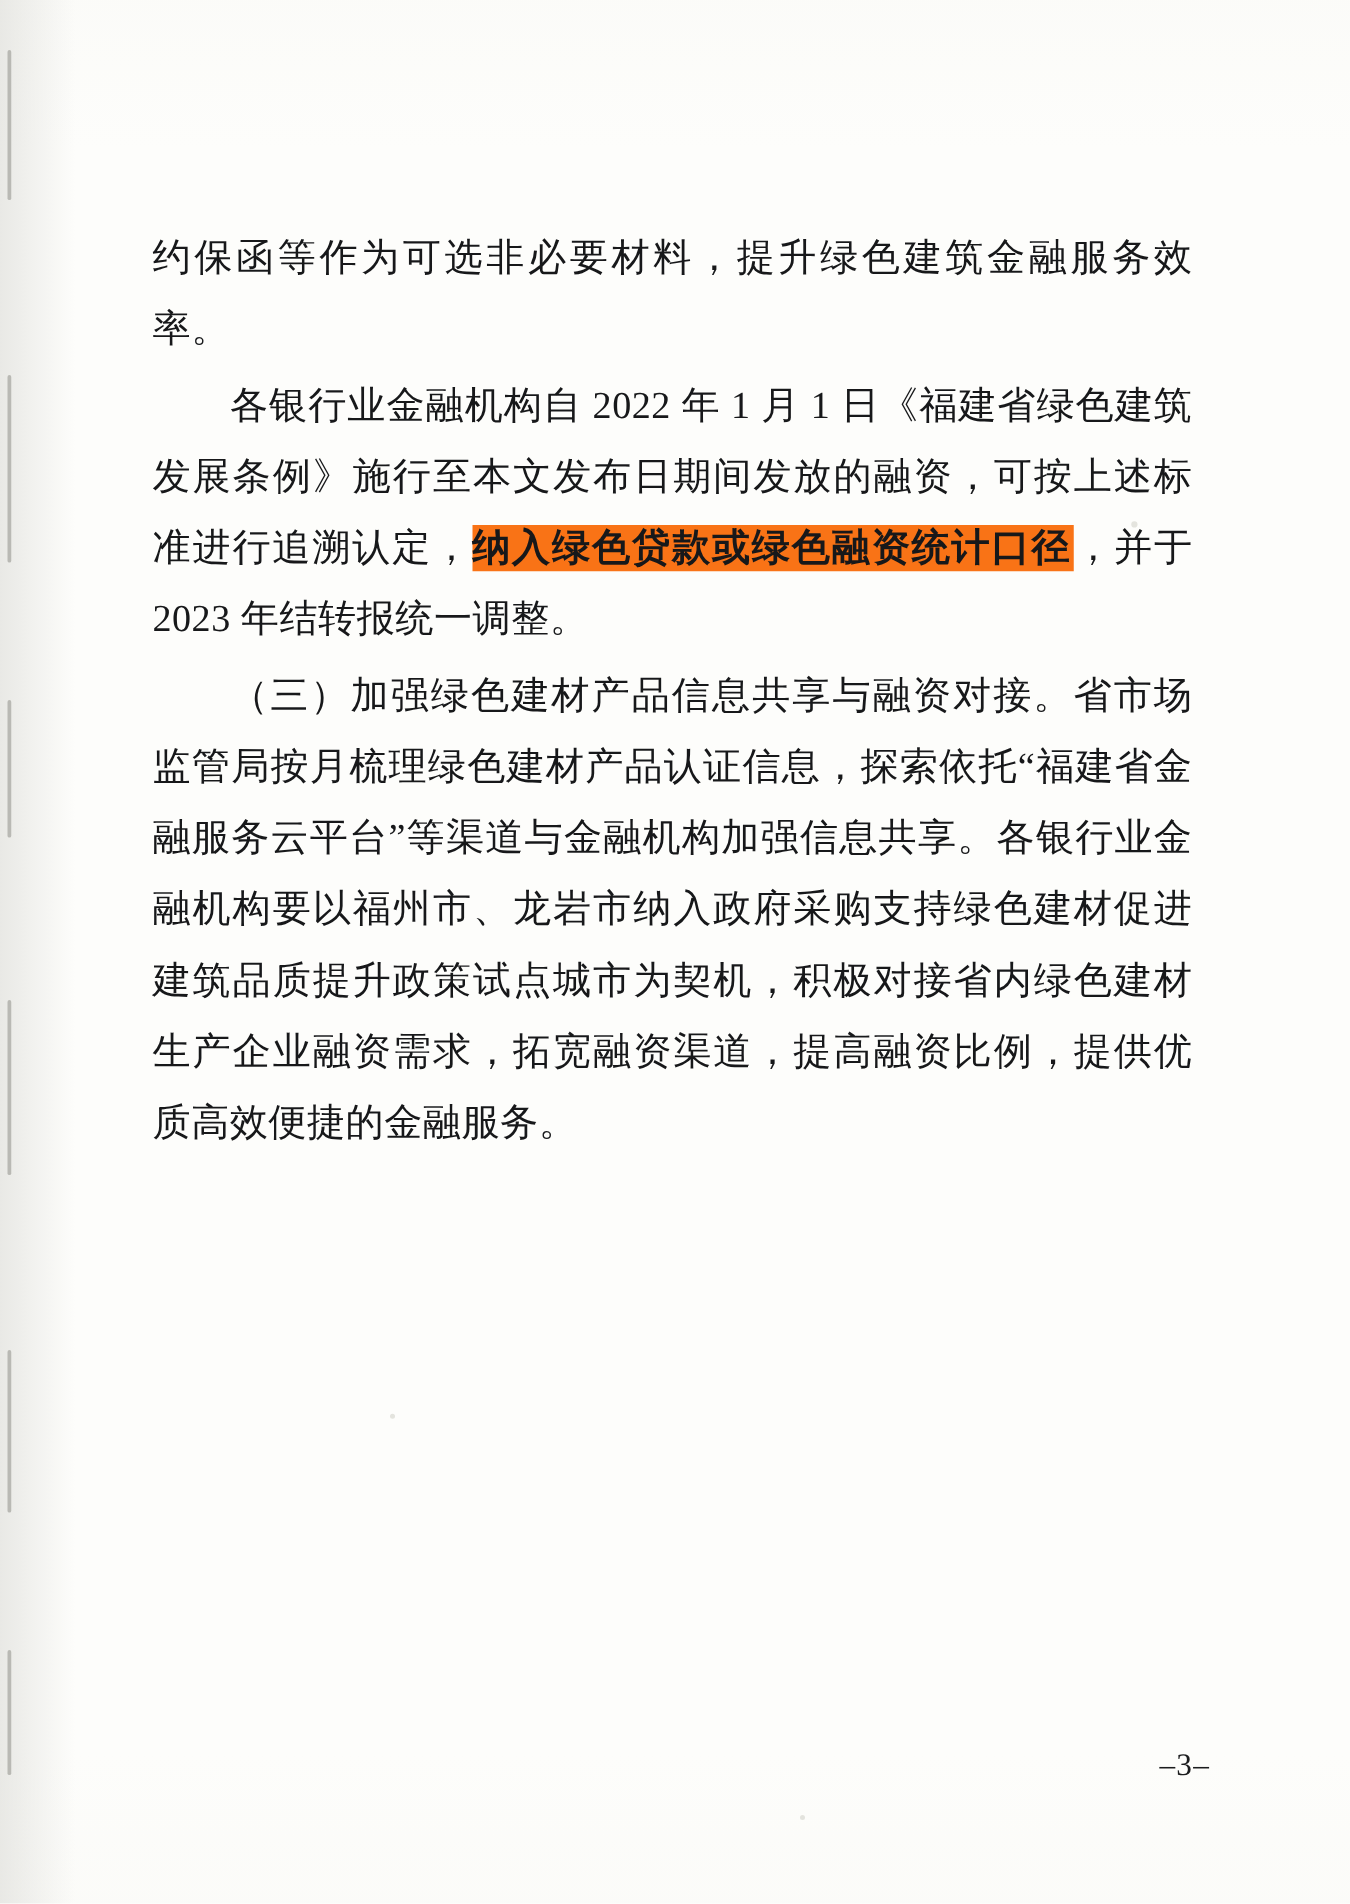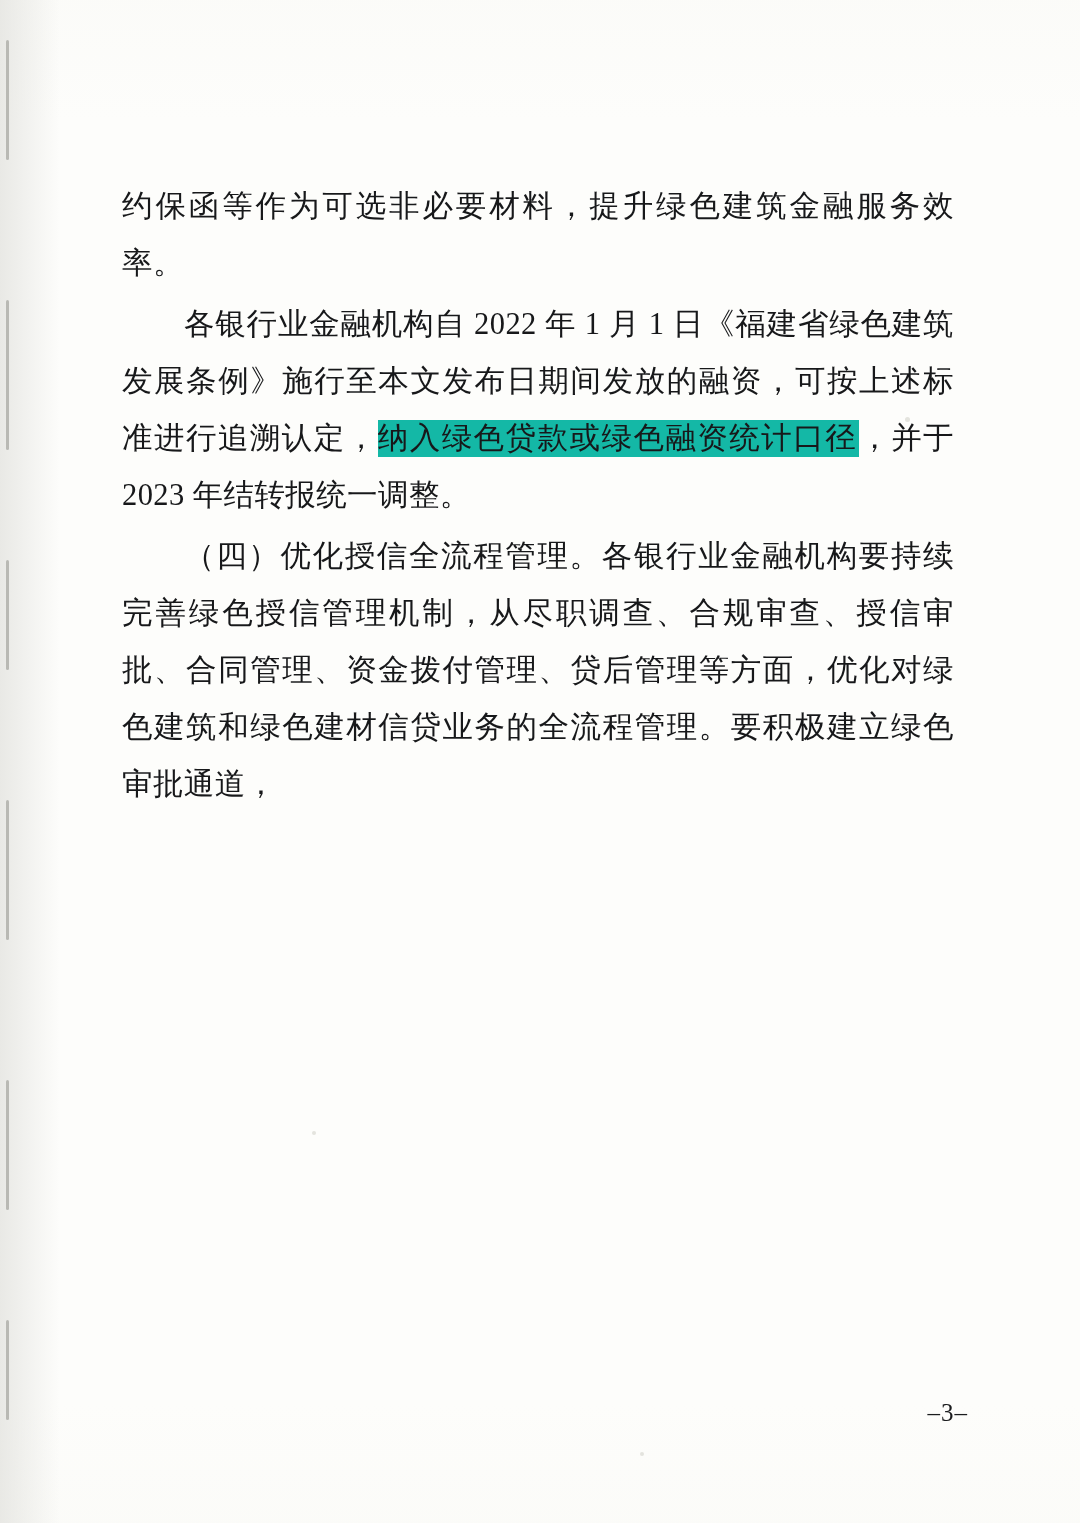--- a/index.html
+++ b/index.html
@@ -55,23 +55,24 @@
     color: #17181a;
     text-align: justify;
     text-justify: inter-ideograph;
     letter-spacing: 0.4px;
     font-family: "Liberation Serif", "DejaVu Serif", serif;
   }
   p.indent {
     text-indent: 62px;
   }
   .hl {
-    background: #14b8a6;
+    background: #f97316;
     padding: 1px 2px 2px 0;
     box-decoration-break: clone;
+    font-weight: bold;
     -webkit-box-decoration-break: clone;
   }
   .page-number {
     position: absolute;
     right: 112px;
     bottom: 96px;
     font-size: 25px;
     color: #1b1c1e;
     letter-spacing: 1px;
     font-family: "Liberation Serif", "DejaVu Serif", serif;
@@ -106,22 +107,22 @@
 
     <p class="para">
       <span>约保函等作为可选非必要材料，提升绿色建筑金融服务效率。</span>
     </p>
 
     <p class="para indent">
       <span>各银行业金融机构自 2022 年 1 月 1 日《福建省绿色建筑发展条例》施行至本文发布日期间发放的融资，可按上述标准进行追溯认定，</span><span class="hl">纳入绿色贷款或绿色融资统计口径</span><span>，并于 2023 年结转报统一调整。</span>
     </p>
 
 
+    <p class="para indent">
+      <span>（三）加强绿色建材产品信息共享与融资对接。省市场监管局按月梳理绿色建材产品认证信息，探索依托“福建省金融服务云平台”等渠道与金融机构加强信息共享。各银行业金融机构要以福州市、龙岩市纳入政府采购支持绿色建材促进建筑品质提升政策试点城市为契机，积极对接省内绿色建材生产企业融资需求，拓宽融资渠道，提高融资比例，提供优质高效便捷的金融服务。</span>
+    </p>
 
-    <p class="para indent">
-      <span>（四）优化授信全流程管理。各银行业金融机构要持续完善绿色授信管理机制，从尽职调查、合规审查、授信审批、合同管理、资金拨付管理、贷后管理等方面，优化对绿色建筑和绿色建材信贷业务的全流程管理。要积极建立绿色审批通道，</span>
-    </p>
 
   </div>
 
   <div class="page-number">–3–</div>
 
 </div>
 
 </body></html>

